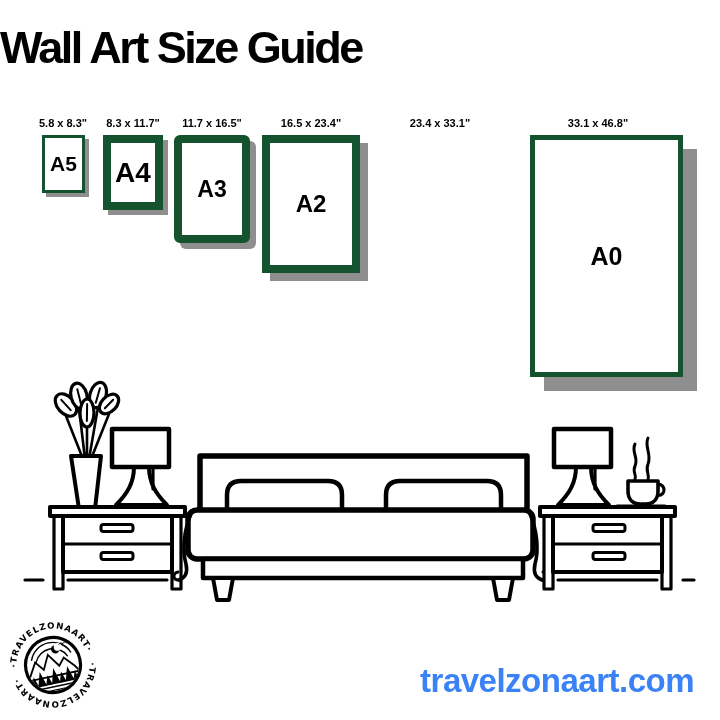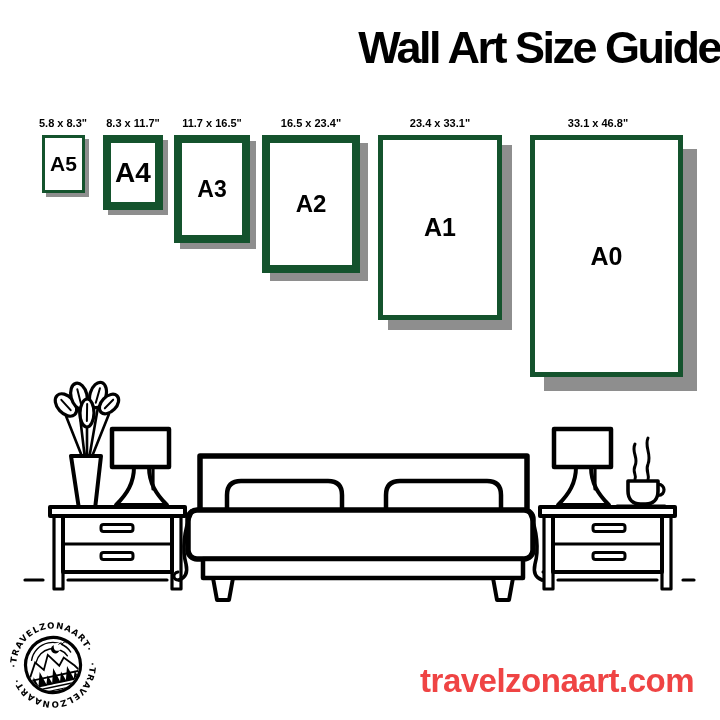--- a/index.html
+++ b/index.html
@@ -1,44 +1,44 @@
 <!DOCTYPE html>
 <html><head>
 <meta charset="utf-8">
 <style>
   html,body{margin:0;padding:0;background:#ffffff;}
   .canvas{position:relative;width:720px;height:720px;background:#ffffff;overflow:hidden;
           font-family:"Liberation Sans",sans-serif;color:#000;}
-  .title{position:absolute;top:20px;left:0;width:720px;margin:0;text-align:right;
+  .title{position:absolute;top:20px;left:0;width:720px;margin:0;text-align:left;
          font:700 45px/1.25 "Liberation Sans",sans-serif;letter-spacing:-2.5px;color:#000;}
   
   .frame{position:absolute;box-sizing:border-box;background:#fff;border:8px solid #14532d;
          display:flex;align-items:center;justify-content:center;}
   .frame .letter{font-weight:700;color:#000;letter-spacing:0;}
   .f-a5{left:42px;top:135px;width:43px;height:58px;border-width:3px;box-shadow:4px 4px 0 #8e8e8e;}
   .f-a5 .letter{font-size:21px;}
   .f-a4{left:103px;top:135px;width:60px;height:75px;box-shadow:5px 5px 0 #8e8e8e;}
   .f-a4 .letter{font-size:28px;}
-  .f-a3{left:174px;top:135px;width:76px;height:108px;box-shadow:6px 6px 0 #8e8e8e;}
+  .f-a3{left:174px;top:135px;width:76px;height:108px;box-shadow:6px 6px 0 #8e8e8e;border-radius:6px;}
   .f-a3 .letter{font-size:23px;}
   .f-a2{left:262px;top:135px;width:98px;height:138px;box-shadow:8px 8px 0 #8e8e8e;}
   .f-a2 .letter{font-size:24px;}
   .f-a1{left:378px;top:135px;width:124px;height:185px;border-width:5px;box-shadow:10px 10px 0 #8e8e8e;}
   .f-a1 .letter{font-size:25px;}
   .f-a0{left:522px;top:135px;width:153px;height:242px;border-width:5px;box-shadow:14px 14px 0 #8e8e8e;margin-left:8px;}
   .f-a0 .letter{font-size:25px;}
   .size-label{position:absolute;top:116px;transform:translateX(-50%);
               font:700 11px/14px "Liberation Sans",sans-serif;white-space:nowrap;color:#000;}
   .sl-a5{left:63px;} .sl-a4{left:133px;} .sl-a3{left:212px;}
   .sl-a2{left:311px;} .sl-a1{left:440px;} .sl-a0{left:598px;}
   
   .scene{position:absolute;left:0;top:380px;width:720px;height:235px;}
   .logo{position:absolute;left:-6px;top:602px;width:122px;height:124px;overflow:visible;}
   .website{position:absolute;top:663px;right:26px;
-           font:700 33px/1.1 "Liberation Sans",sans-serif;letter-spacing:-0.5px;color:#ef4444;}
+           font:700 33px/1.1 "Liberation Sans",sans-serif;letter-spacing:-0.5px;color:#3b82f6;}
   .logo-arc-text{font:700 8.6px "DejaVu Sans",sans-serif;letter-spacing:1px;fill:#000;}
 </style>
 </head>
 <body>
 
 <div class="canvas">
 
   <h1 class="title">Wall Art Size Guide</h1>
 
   <div class="size-label sl-a5">5.8 x 8.3"</div>
@@ -52,23 +52,20 @@
       <span class="letter">A5</span>
     </div>
   <div class="frame f-a4">
       <span class="letter">A4</span>
     </div>
   <div class="frame f-a3">
       <span class="letter">A3</span>
     </div>
   <div class="frame f-a2">
       <span class="letter">A2</span>
-    </div>
-  <div class="frame f-a1">
-      <span class="letter">A1</span>
     </div>
   <div class="frame f-a0">
       <span class="letter">A0</span>
     </div>
 
   <svg class="scene" viewBox="0 380 720 235" fill="none" stroke="#000" stroke-linecap="round" stroke-linejoin="round">
 
     <g>
       <path d="M 25,580 H 43 M 68,580 H 167 M 558,580 H 657 M 683,580 H 694" stroke-width="3.2"></path>
     </g>

